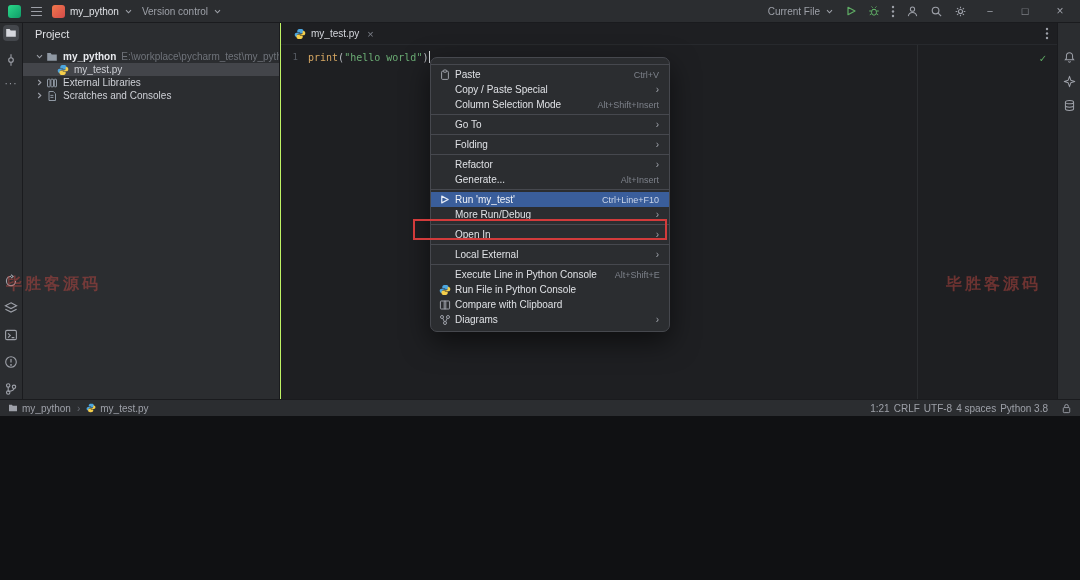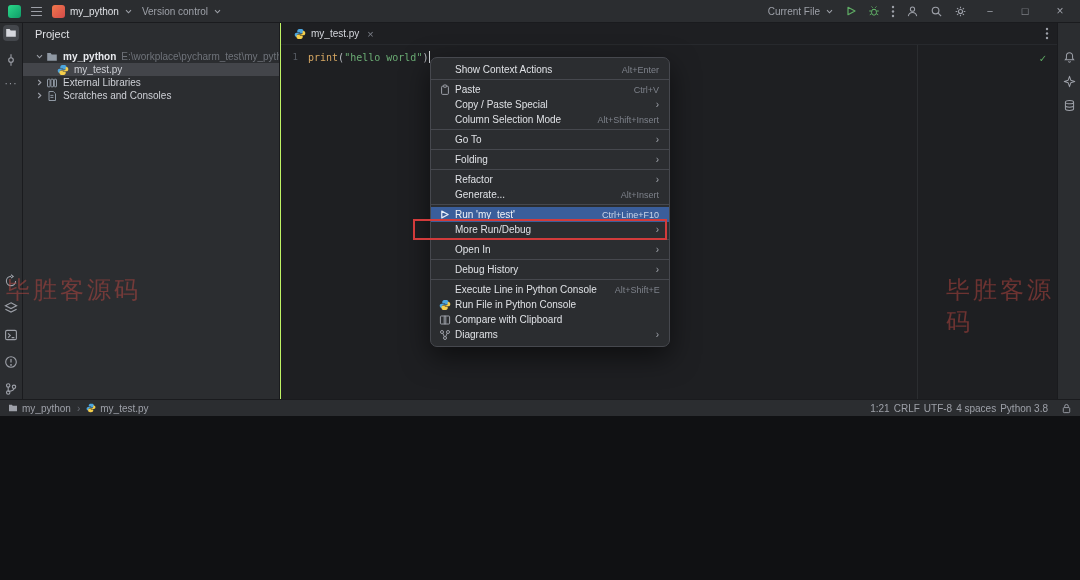--- a/index.html
+++ b/index.html
@@ -74,21 +74,21 @@
   
   .statusbar{position:absolute;left:0;right:0;bottom:0;height:17px;background:#2b2d30;border-top:1px solid #1a1b1e;display:flex;align-items:center;padding:0 8px;color:#9da0a8;z-index:6;gap:5px}
   .crumbs{display:flex;align-items:center;gap:4px}
   .crumb{display:flex;align-items:center;gap:4px}
   .crumb .icon svg{width:10px;height:10px}
   .crumb-sep{color:#686c74;margin:0 2px}
   .segments{margin-left:auto;display:flex;gap:4px;align-items:center}
   .status-lock{margin-left:8px}
 
   
-  .watermark{position:absolute;top:274px;font-size:24px;letter-spacing:3px;font-weight:400;color:rgba(196,74,66,.48);z-index:8;pointer-events:none}
+  .watermark{position:absolute;top:274px;font-size:16px;letter-spacing:3px;font-weight:700;color:rgba(196,74,66,.48);z-index:8;pointer-events:none}
   .wm-left{left:6px}
   .wm-right{left:946px}
 </style>
 </head>
 <body>
 
 <div class="app" style="--sel-blue: #3a5e9b; --ann-red: #d23b3b; --run-green: #5fad65; --str-green: #6aab73; --fn-yellow: #d5a662;">
 
   <div class="titlebar">
     <span class="app-logo"></span>
@@ -355,25 +355,20 @@
       </div>
     <span class="icon status-lock">
         <svg width="11" height="11" viewBox="0 0 12 12">
           <rect x="2.5" y="5" width="7" height="5.5" rx="1" fill="none" stroke="currentColor"></rect>
           <path d="M4 5V3.6a2 2 0 0 1 4 0V5" fill="none" stroke="currentColor"></path>
         </svg>
       </span>
   </div>
 
   <div class="context-menu" id="ctx-menu">
-      <div class="menu-item">
-        <span class="mi-icon "></span>
-        <span class="mi-label">Show Context Actions</span>
-        <span class="mi-shortcut">Alt+Enter</span>
-      </div>
       <div class="menu-sep"></div>
       <div class="menu-item">
         <span class="mi-icon paste">
           <svg width="12" height="12" viewBox="0 0 12 12">
             <rect x="2.6" y="2.2" width="6.8" height="8.2" rx="1" fill="none" stroke="currentColor"></rect>
             <rect x="4.4" y="1" width="3.2" height="2.2" rx=".6" fill="#2b2d30" stroke="currentColor"></rect>
           </svg>
         </span>
         <span class="mi-label">Paste</span>
         <span class="mi-shortcut">Ctrl+V</span>
@@ -428,21 +423,21 @@
       </div>
       <div class="menu-sep"></div>
       <div class="menu-item">
         <span class="mi-icon "></span>
         <span class="mi-label">Open In</span>
         <span class="mi-arrow">›</span>
       </div>
       <div class="menu-sep"></div>
       <div class="menu-item">
         <span class="mi-icon "></span>
-        <span class="mi-label">Debug History</span>
+        <span class="mi-label">Local External</span>
         <span class="mi-arrow">›</span>
       </div>
       <div class="menu-sep"></div>
       <div class="menu-item">
         <span class="mi-icon "></span>
         <span class="mi-label">Execute Line in Python Console</span>
         <span class="mi-shortcut">Alt+Shift+E</span>
       </div>
       <div class="menu-item">
         <span class="mi-icon python">

